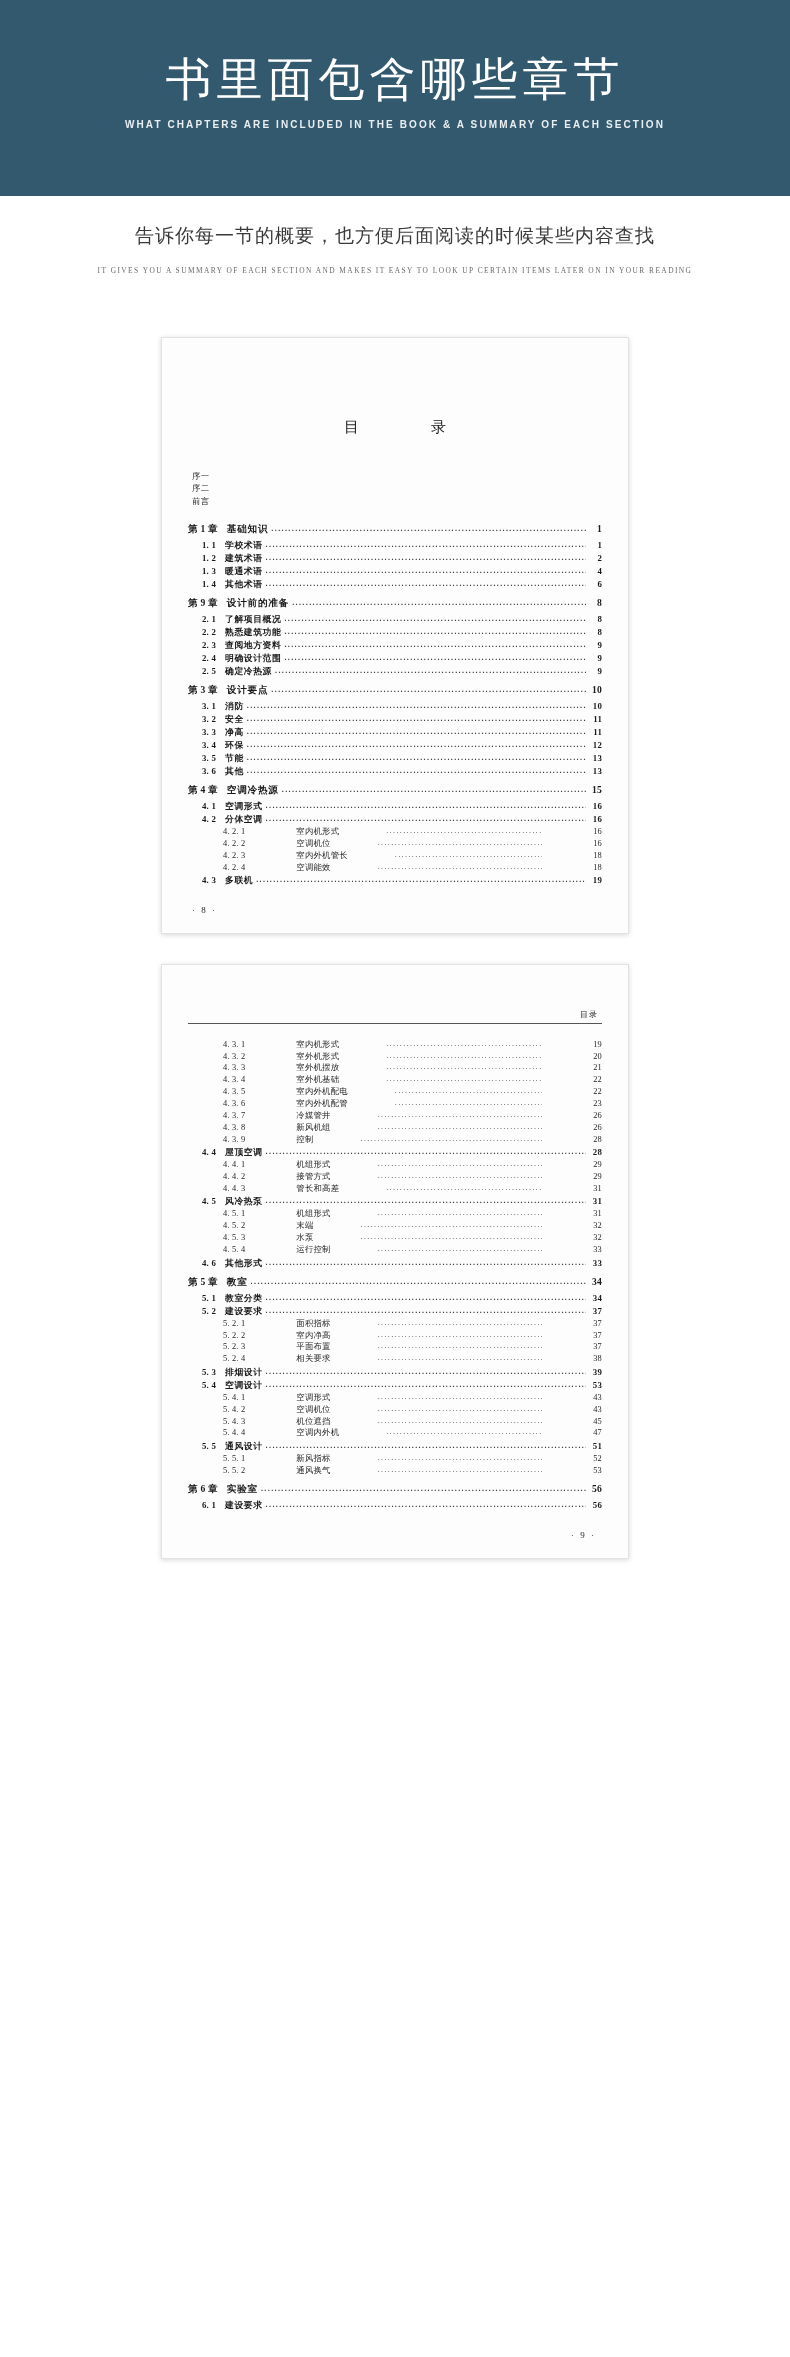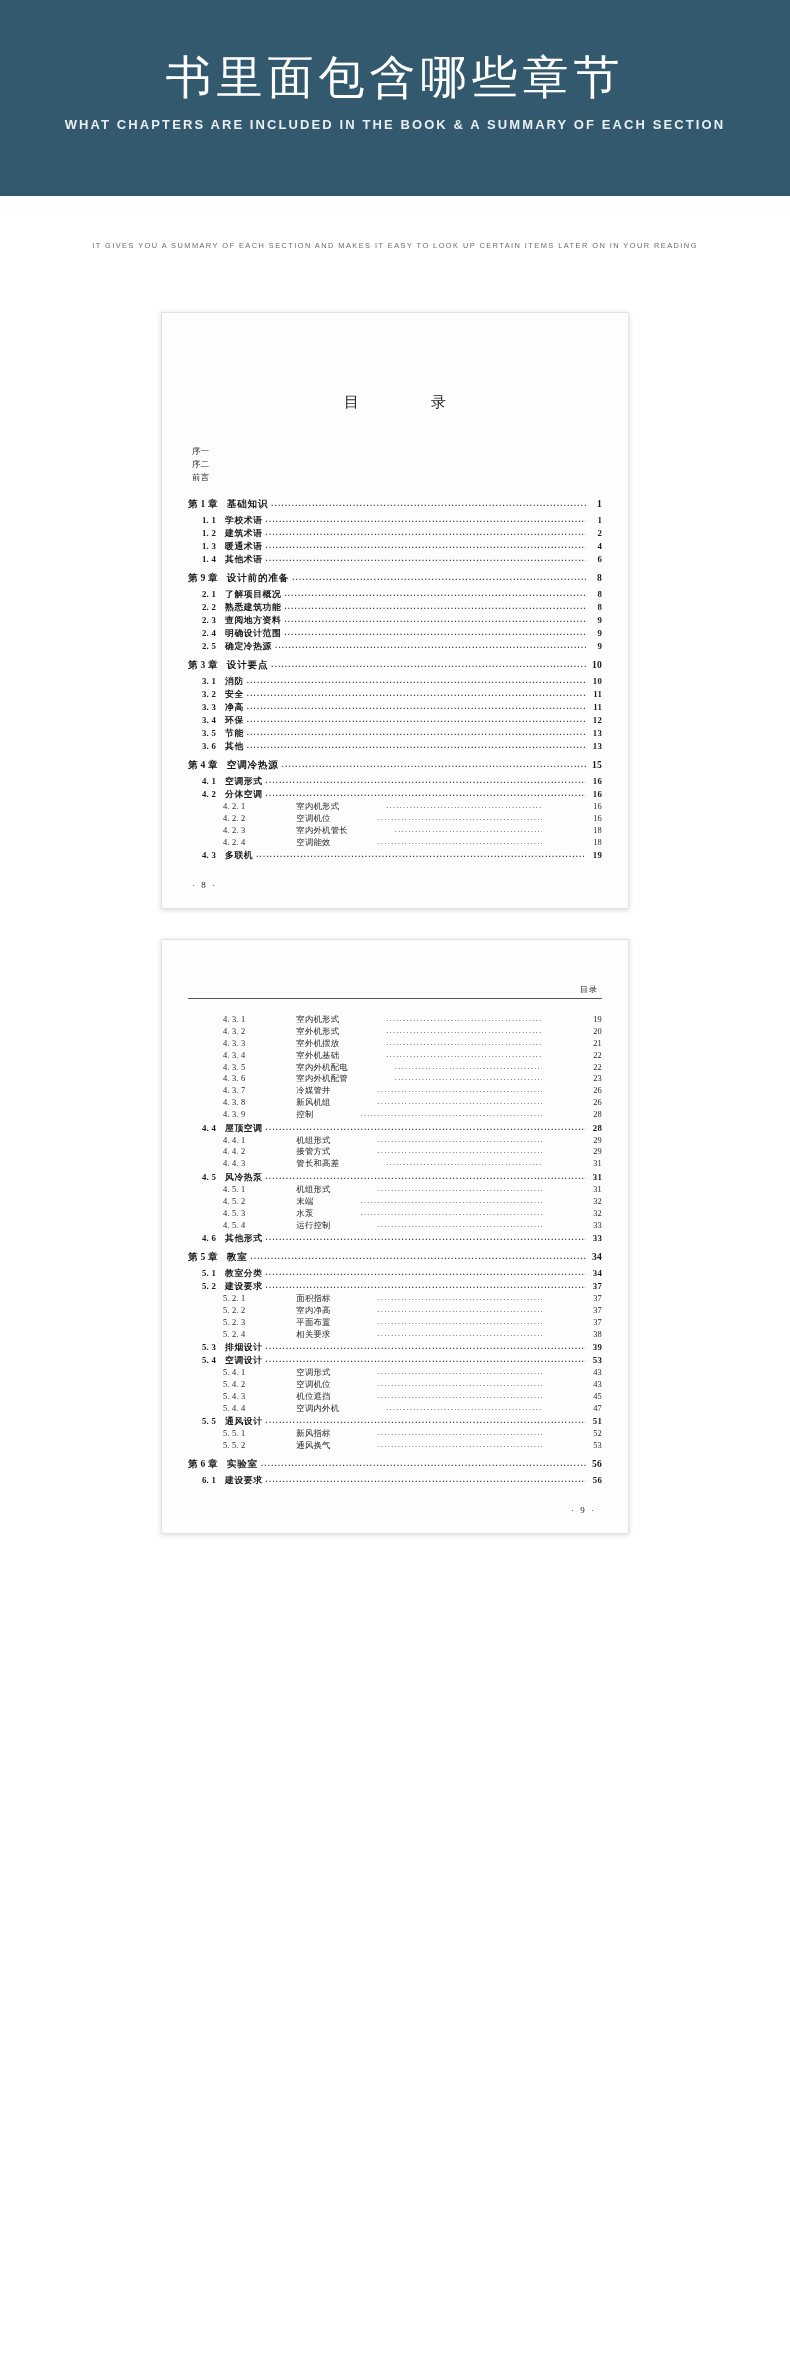--- a/index.html
+++ b/index.html
@@ -27,21 +27,21 @@
     font-size: 46px;
     letter-spacing: 5px;
     font-weight: 400;
     line-height: 1;
     margin: 0 0 2px 0;
     padding-top: 4px;
     white-space: nowrap;
   }
   .hero-en {
     font-family: "Liberation Sans", sans-serif;
-    font-size: 13px;
+    font-size: 10px;
     letter-spacing: 2.1px;
     font-weight: 700;
     margin: 14px 0 13px 0;
     color: #e9eef1;
     white-space: nowrap;
   }
   .hero-sub {
     font-family: "Liberation Sans", "DejaVu Sans", sans-serif;
     font-size: 25px;
     letter-spacing: 4px;
@@ -59,21 +59,21 @@
   }
   .intro-cn {
     font-family: "Liberation Sans", "DejaVu Sans", sans-serif;
     font-size: 19px;
     color: #3a3a3a;
     letter-spacing: 1px;
     line-height: 1.3;
     white-space: nowrap;
   }
   .intro-en {
-    font-family: Liberation Sans, sans-serif;
+    font-family: Liberation Serif, serif;
     font-size: 7.4px;
     letter-spacing: 1.45px;
     color: #6b6b6b;
     margin-top: 17px;
     white-space: nowrap;
   }
 
   
   .sheets {
     padding: 28px 0 40px 0;
@@ -216,20 +216,21 @@
 </style>
 </head>
 <body>
 
 <div class="hero">
   <div class="hero-title">书里面包含哪些章节</div>
   <div class="hero-en">WHAT CHAPTERS ARE INCLUDED IN THE BOOK &amp; A SUMMARY OF EACH SECTION</div>
 </div>
 
 <div class="intro">
+  <div class="intro-cn">告诉你每一节的概要，也方便后面阅读的时候某些内容查找</div>
   <div class="intro-en">IT GIVES YOU A SUMMARY OF EACH SECTION AND MAKES IT EASY TO LOOK UP CERTAIN ITEMS LATER ON IN YOUR READING</div>
 </div>
 
 <div class="sheets">
 
   <div class="sheet sheet-1">
     <div class="sheet-inner">
       <div class="toc-title">目　　录</div>
 
       <div class="front-matter">

